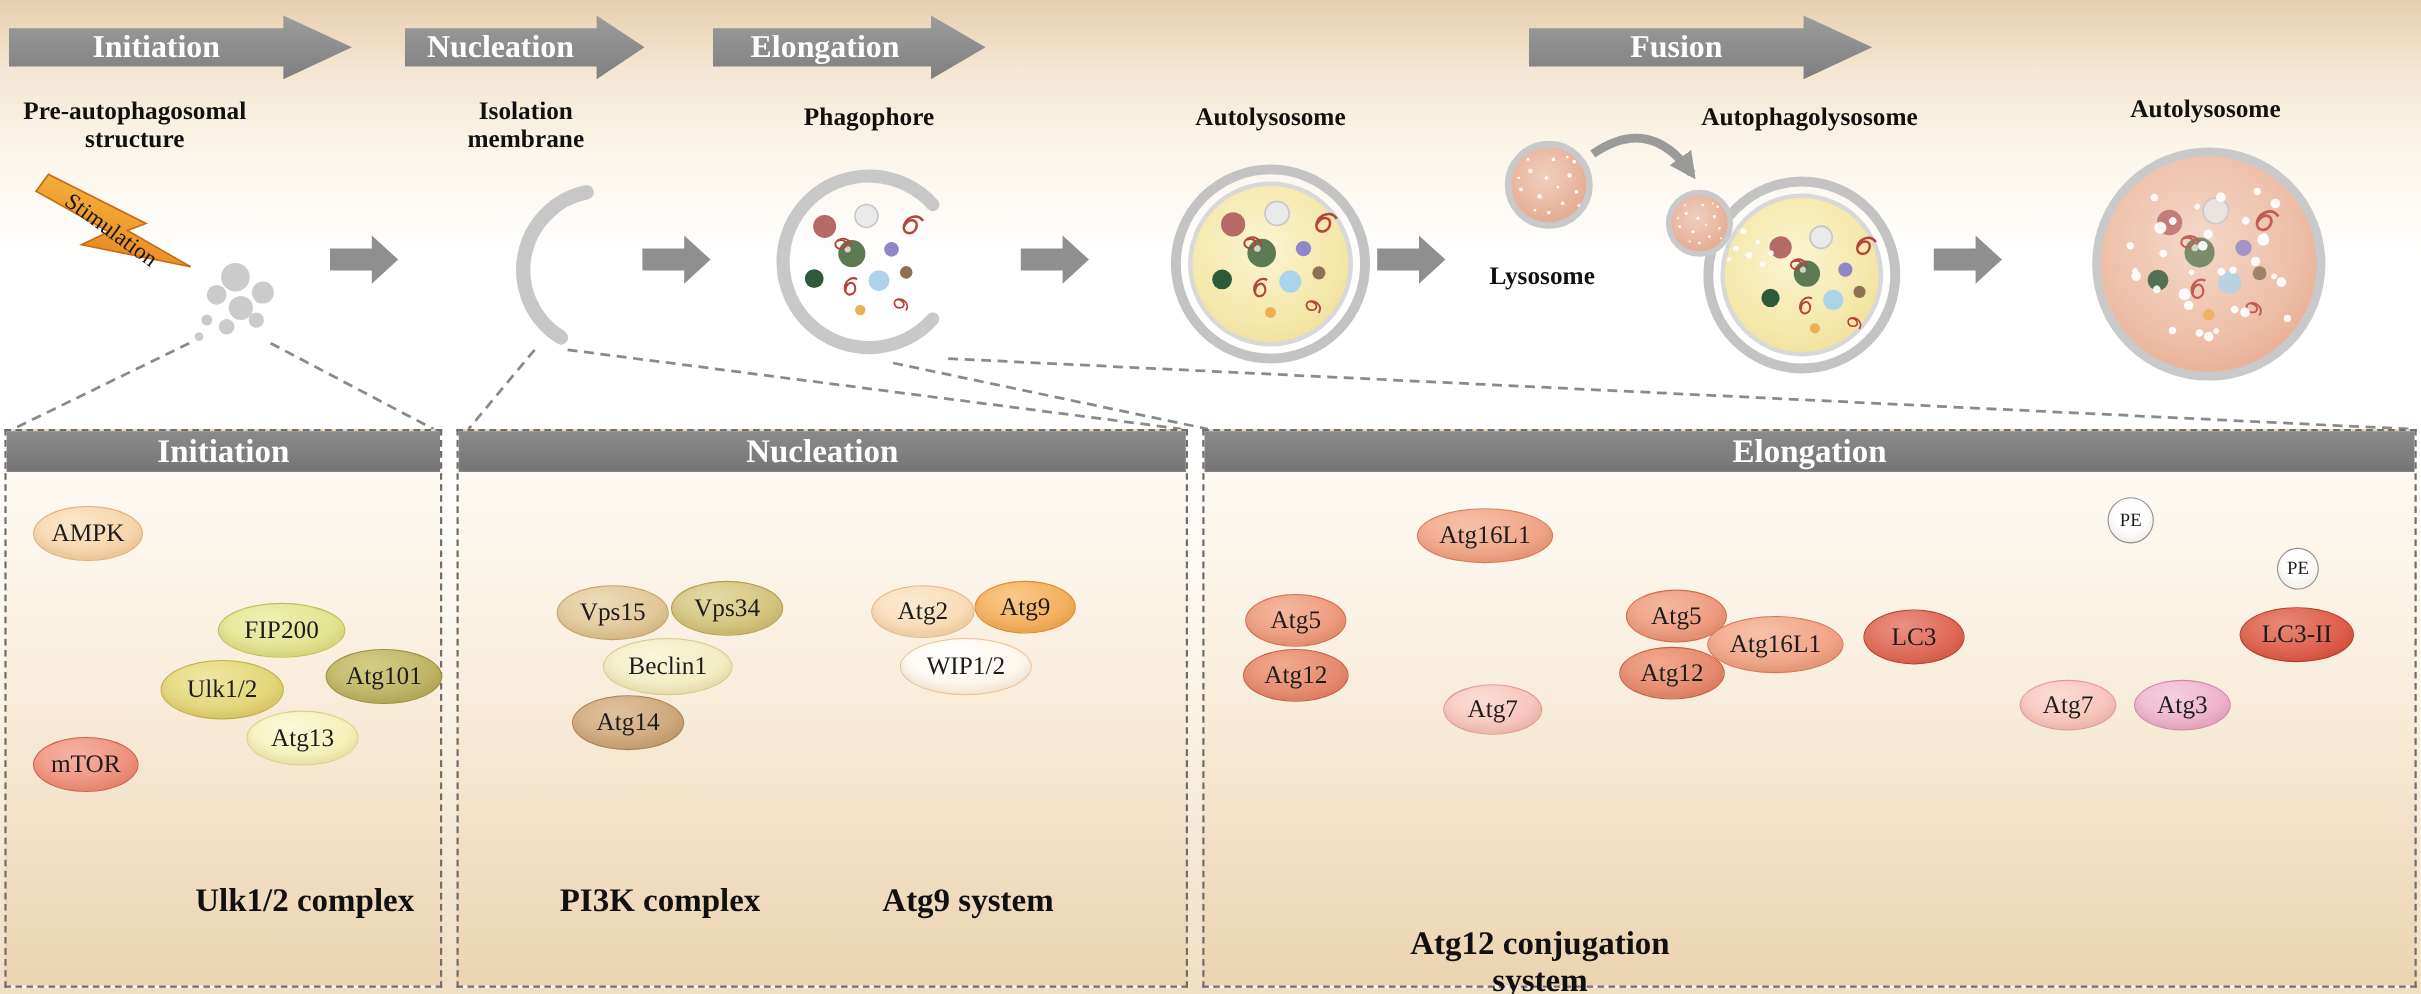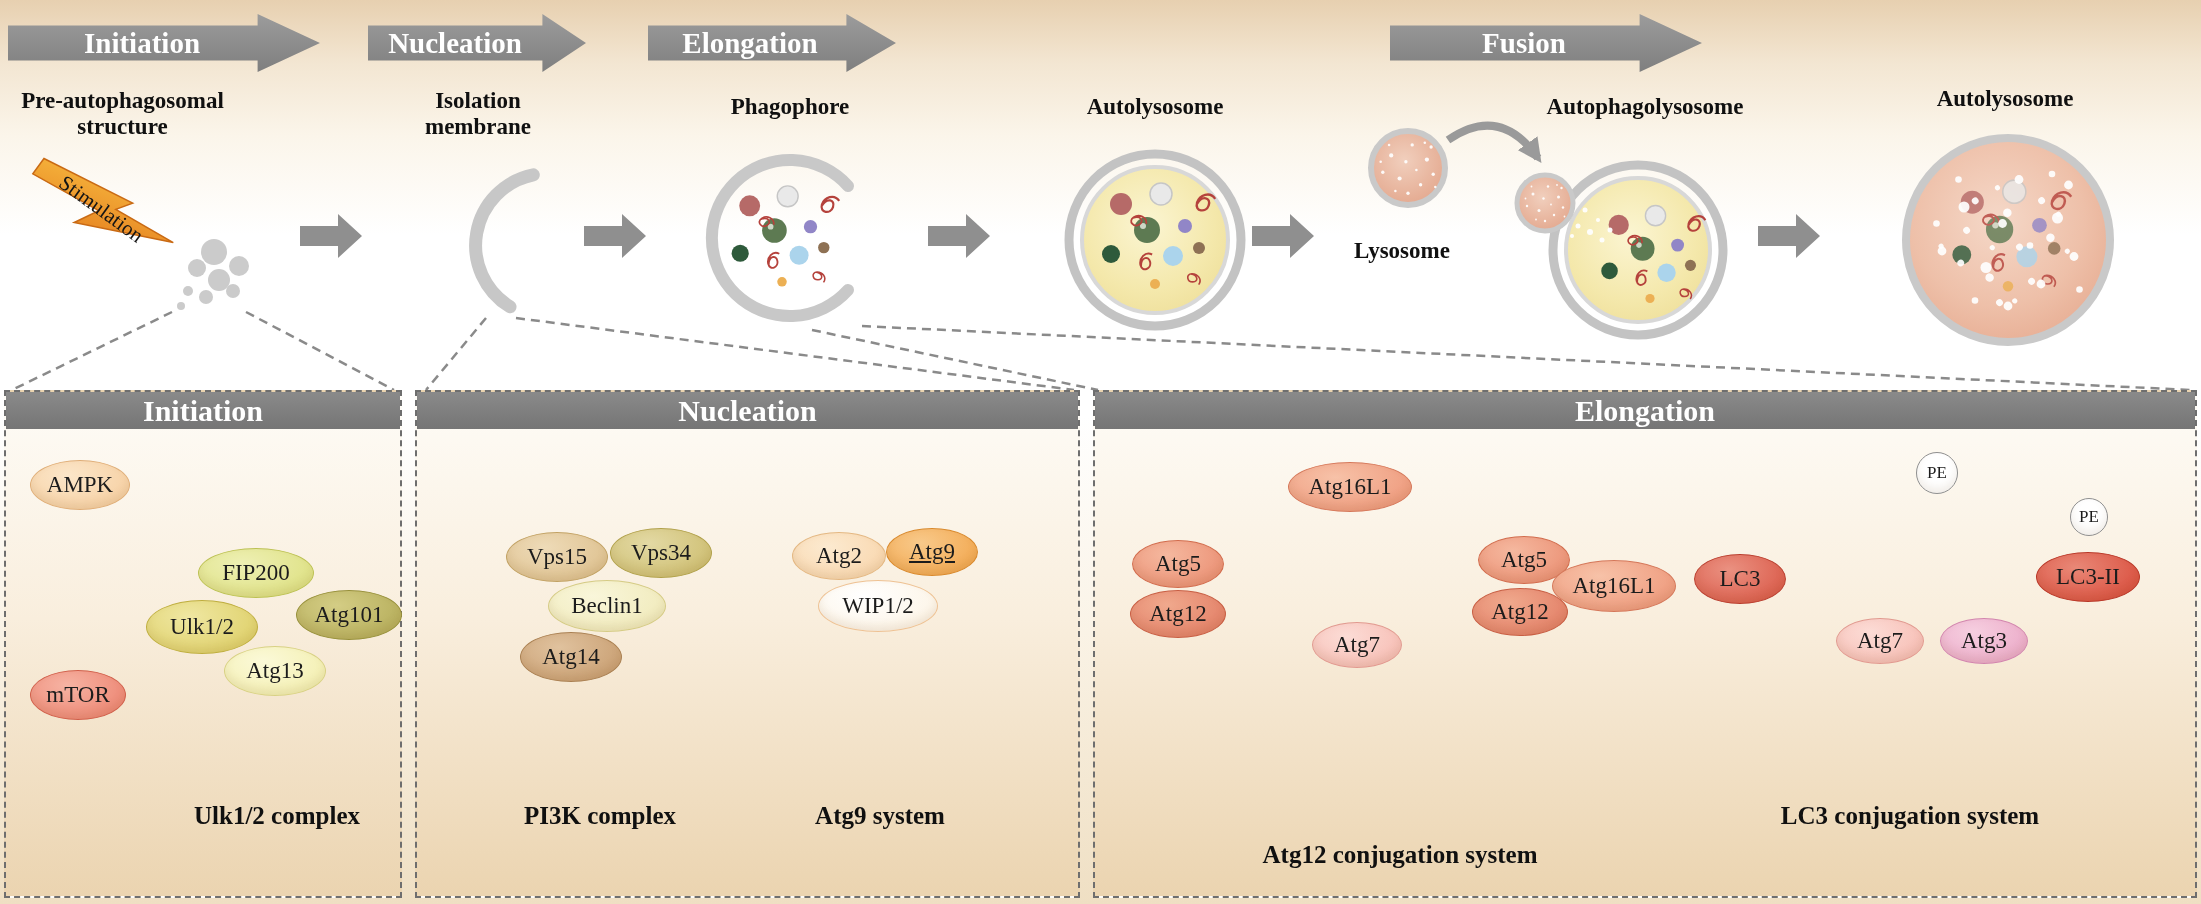--- a/index.html
+++ b/index.html
@@ -26,33 +26,33 @@
     height:37px; background:linear-gradient(180deg,#8a8a8a,#757575);
     display:flex; align-items:center; justify-content:center;
     color:#fff; font-weight:bold; font-size:30px;
   }
   .ov{
     position:absolute; border-radius:50%;
     display:flex; align-items:center; justify-content:center;
     font-size:23px; color:#1c1c1c; border:1.5px solid;
     box-shadow:inset 0 -5px 9px rgba(120,80,30,.10);
   }
-  .grp{position:absolute; text-align:center; font-weight:bold; font-size:25px; color:#101010;}
+  .grp{position:absolute; text-align:center; font-weight:bold; font-size:30px; color:#101010;}
   .c-ampk  {background:radial-gradient(ellipse at 38% 30%,#fbe6c9,#f7d2a6 75%);border-color:#dfae78;text-align:center;}
   .c-mtor  {background:radial-gradient(ellipse at 38% 30%,#f6b3a3,#ee8a77 75%);border-color:#d05f4a;}
   .c-fip200{background:radial-gradient(ellipse at 38% 30%,#eef0b4,#dfe287 75%);border-color:#bcc153;}
   .c-ulk   {background:radial-gradient(ellipse at 38% 30%,#efe7a2,#e0d26e 75%);border-color:#bfae3f;}
   .c-atg13 {background:radial-gradient(ellipse at 38% 30%,#fbf9d8,#f4f0b4 75%);border-color:#d8d184;}
   .c-atg101{background:radial-gradient(ellipse at 38% 30%,#d4cd85,#b8b05e 75%);border-color:#97903a;}
   .c-vps15 {background:radial-gradient(ellipse at 38% 30%,#eedbb8,#dfc392 75%);border-color:#c2a264;}
   .c-vps34 {background:radial-gradient(ellipse at 38% 30%,#e3d9a4,#d0c176 75%);border-color:#b1a14b;}
   .c-beclin{background:radial-gradient(ellipse at 38% 30%,#f9f6da,#f1ebbd 75%);border-color:#d5cb85;}
   .c-atg14 {background:radial-gradient(ellipse at 38% 30%,#e0c29e,#cba276 75%);border-color:#aa8052;}
   .c-atg2  {background:radial-gradient(ellipse at 38% 30%,#fcead0,#f9d8b0 75%);border-color:#e4b883;}
-  .c-atg9  {background:radial-gradient(ellipse at 38% 30%,#f8c98a,#f3ab55 75%);border-color:#d98a2e;text-decoration:underline;}
+  .c-atg9  {background:radial-gradient(ellipse at 38% 30%,#f8c98a,#f3ab55 75%);border-color:#d98a2e;}
   .c-wip   {background:radial-gradient(ellipse at 38% 30%,#ffffff,#fdf5e8 75%);border-color:#eec294;}
   .c-atg5  {background:radial-gradient(ellipse at 38% 30%,#f5b89f,#ec9478 75%);border-color:#d26d4e;}
   .c-atg12 {background:radial-gradient(ellipse at 38% 30%,#f0a98d,#e4836a 75%);border-color:#c85f44;}
   .c-atg16 {background:radial-gradient(ellipse at 38% 30%,#f7c2a8,#ef9d80 75%);border-color:#d5785a;}
   .c-atg7  {background:radial-gradient(ellipse at 38% 30%,#fcdcd6,#f7c0b7 75%);border-color:#e19a90;}
   .c-atg3  {background:radial-gradient(ellipse at 38% 30%,#f6cfe0,#ecadca 75%);border-color:#d286ae;}
   .c-lc3   {background:radial-gradient(ellipse at 38% 30%,#ea9181,#dc604f 75%);border-color:#b93e2e;}
   .c-lc3ii {background:radial-gradient(ellipse at 38% 30%,#e98877,#db5544 75%);border-color:#b83727;}
   .c-pe    {background:#ffffff;border-color:#8f8f8f;font-size:17px;}
 </style>
@@ -278,15 +278,14 @@
   <div class="ov c-atg5" style="left:1478px;top:536px;width:90px;height:46px">Atg5</div>
   <div class="ov c-atg12" style="left:1472px;top:588px;width:94px;height:46px">Atg12</div>
   <div class="ov c-atg16" style="left:1552px;top:560px;width:122px;height:50px">Atg16L1</div>
   <div class="ov c-lc3" style="left:1694px;top:554px;width:90px;height:48px">LC3</div>
   <div class="ov c-pe" style="left:1916px;top:452px;width:40px;height:40px">PE</div>
   <div class="ov c-atg7" style="left:1836px;top:618px;width:86px;height:44px">Atg7</div>
   <div class="ov c-atg3" style="left:1940px;top:618px;width:86px;height:44px">Atg3</div>
   <div class="ov c-pe" style="left:2070px;top:498px;width:36px;height:36px">PE</div>
   <div class="ov c-lc3ii" style="left:2036px;top:552px;width:102px;height:48px">LC3-II</div>
   <div class="grp" style="left:1250px;top:841px;width:300px">Atg12 conjugation system</div>
-  <div class="grp" style="left:1760px;top:802px;width:300px">LC3 conjugation system</div>
 
 </div>
 
 </body></html>

